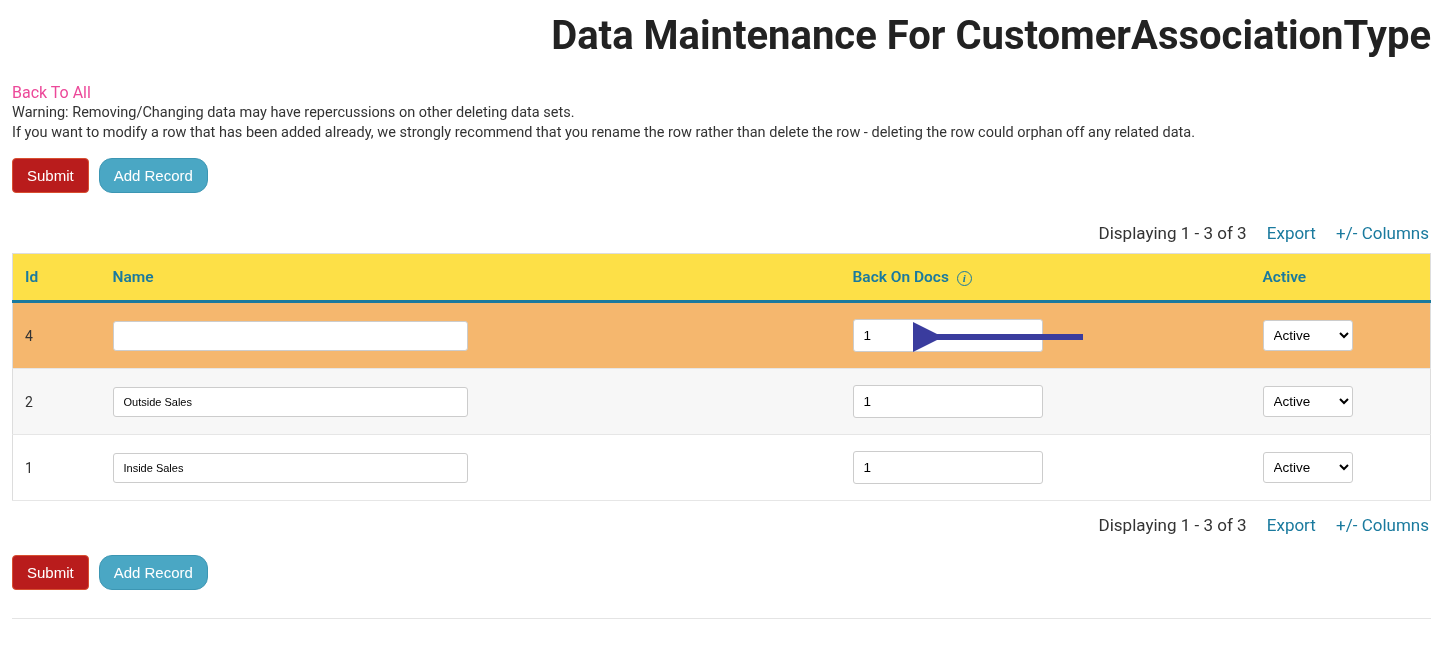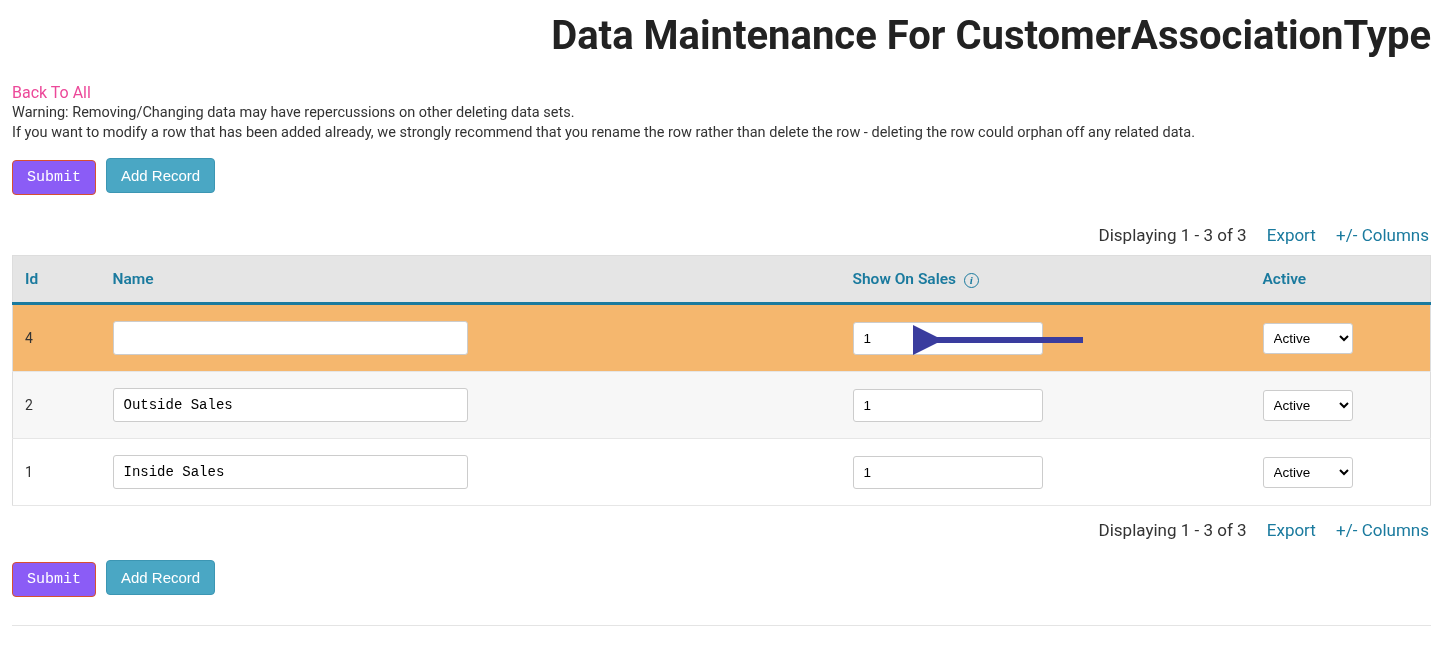--- a/index.html
+++ b/index.html
@@ -35,47 +35,47 @@
     display: inline-block;
     padding: 8px 14px;
     font-size: 15px;
     color: #fff;
     border: 1px solid transparent;
     border-radius: 4px;
     cursor: pointer;
     margin-right: 6px;
   }
   .btn-red {
-    background: #8b5cf6;
+    background: #b91c1c;
     border-color: #d84f30;
-    font-family: Liberation Mono, monospace;
   }
   .btn-teal {
     background: #4aa7c4;
     border-color: #3c96b3;
+    border-radius: 13px;
   }
   .pager-row {
     text-align: right;
     font-size: 17px;
     color: #333;
     padding: 6px 2px 10px;
   }
   .pager-row a {
     color: #1a7a9e;
     text-decoration: none;
     margin-left: 16px;
     text-align: center;
   }
   table.data {
     width: 100%;
     border-collapse: collapse;
     border: 1px solid #ddd;
   }
   table.data thead th {
-    background: #e5e5e5;
+    background: #fde047;
     color: #1a7a9e;
     font-weight: 600;
     text-align: left;
     padding: 14px 12px;
     border-bottom: 3px solid #1a7a9e;
     font-size: 15.5px;
   }
   table.data tbody td {
     padding: 16px 12px;
     border-bottom: 1px solid #e6e6e6;
@@ -89,25 +89,24 @@
   tr.alt td {
     background: #f7f7f7;
   }
   .col-id { width: 88px; }
   .col-name { width: auto; }
   .col-show { width: 410px; }
   .col-active { width: 180px; }
   input.cell-input {
     width: 355px;
     padding: 8px 10px;
-    font-size: 14px;
+    font-size: 11px;
     border: 1px solid #ccc;
     border-radius: 3px;
     background: #fff;
-    font-family: Liberation Mono, monospace;
   }
   input.cell-input-sh {
     width: 190px;
     padding: 8px 10px;
     font-size: 13.5px;
     border: 1px solid #ccc;
     border-radius: 3px;
     background: #fff;
   }
   select.cell-select {
@@ -170,21 +169,21 @@
   <a href="#">Export</a>
   <a href="#">+/- Columns</a>
 </div>
 
 <table class="data">
   <thead>
     <tr>
       <th class="col-id">Id</th>
       <th class="col-name">Name</th>
       <th class="col-show">
-        <span>Show On Sales</span>
+        <span>Back On Docs</span>
         <span class="info-icon">i</span>
       </th>
       <th class="col-active">Active</th>
     </tr>
   </thead>
   <tbody id="table-body">
   <tr class="highlight">
         <td>4</td>
         <td><input type="text" class="cell-input" value="" style=""></td>
         <td><span class="arrow-wrap"><input type="text" class="cell-input-sh" value="1" style=""><svg width="180" height="40" class="arrow-svg">

